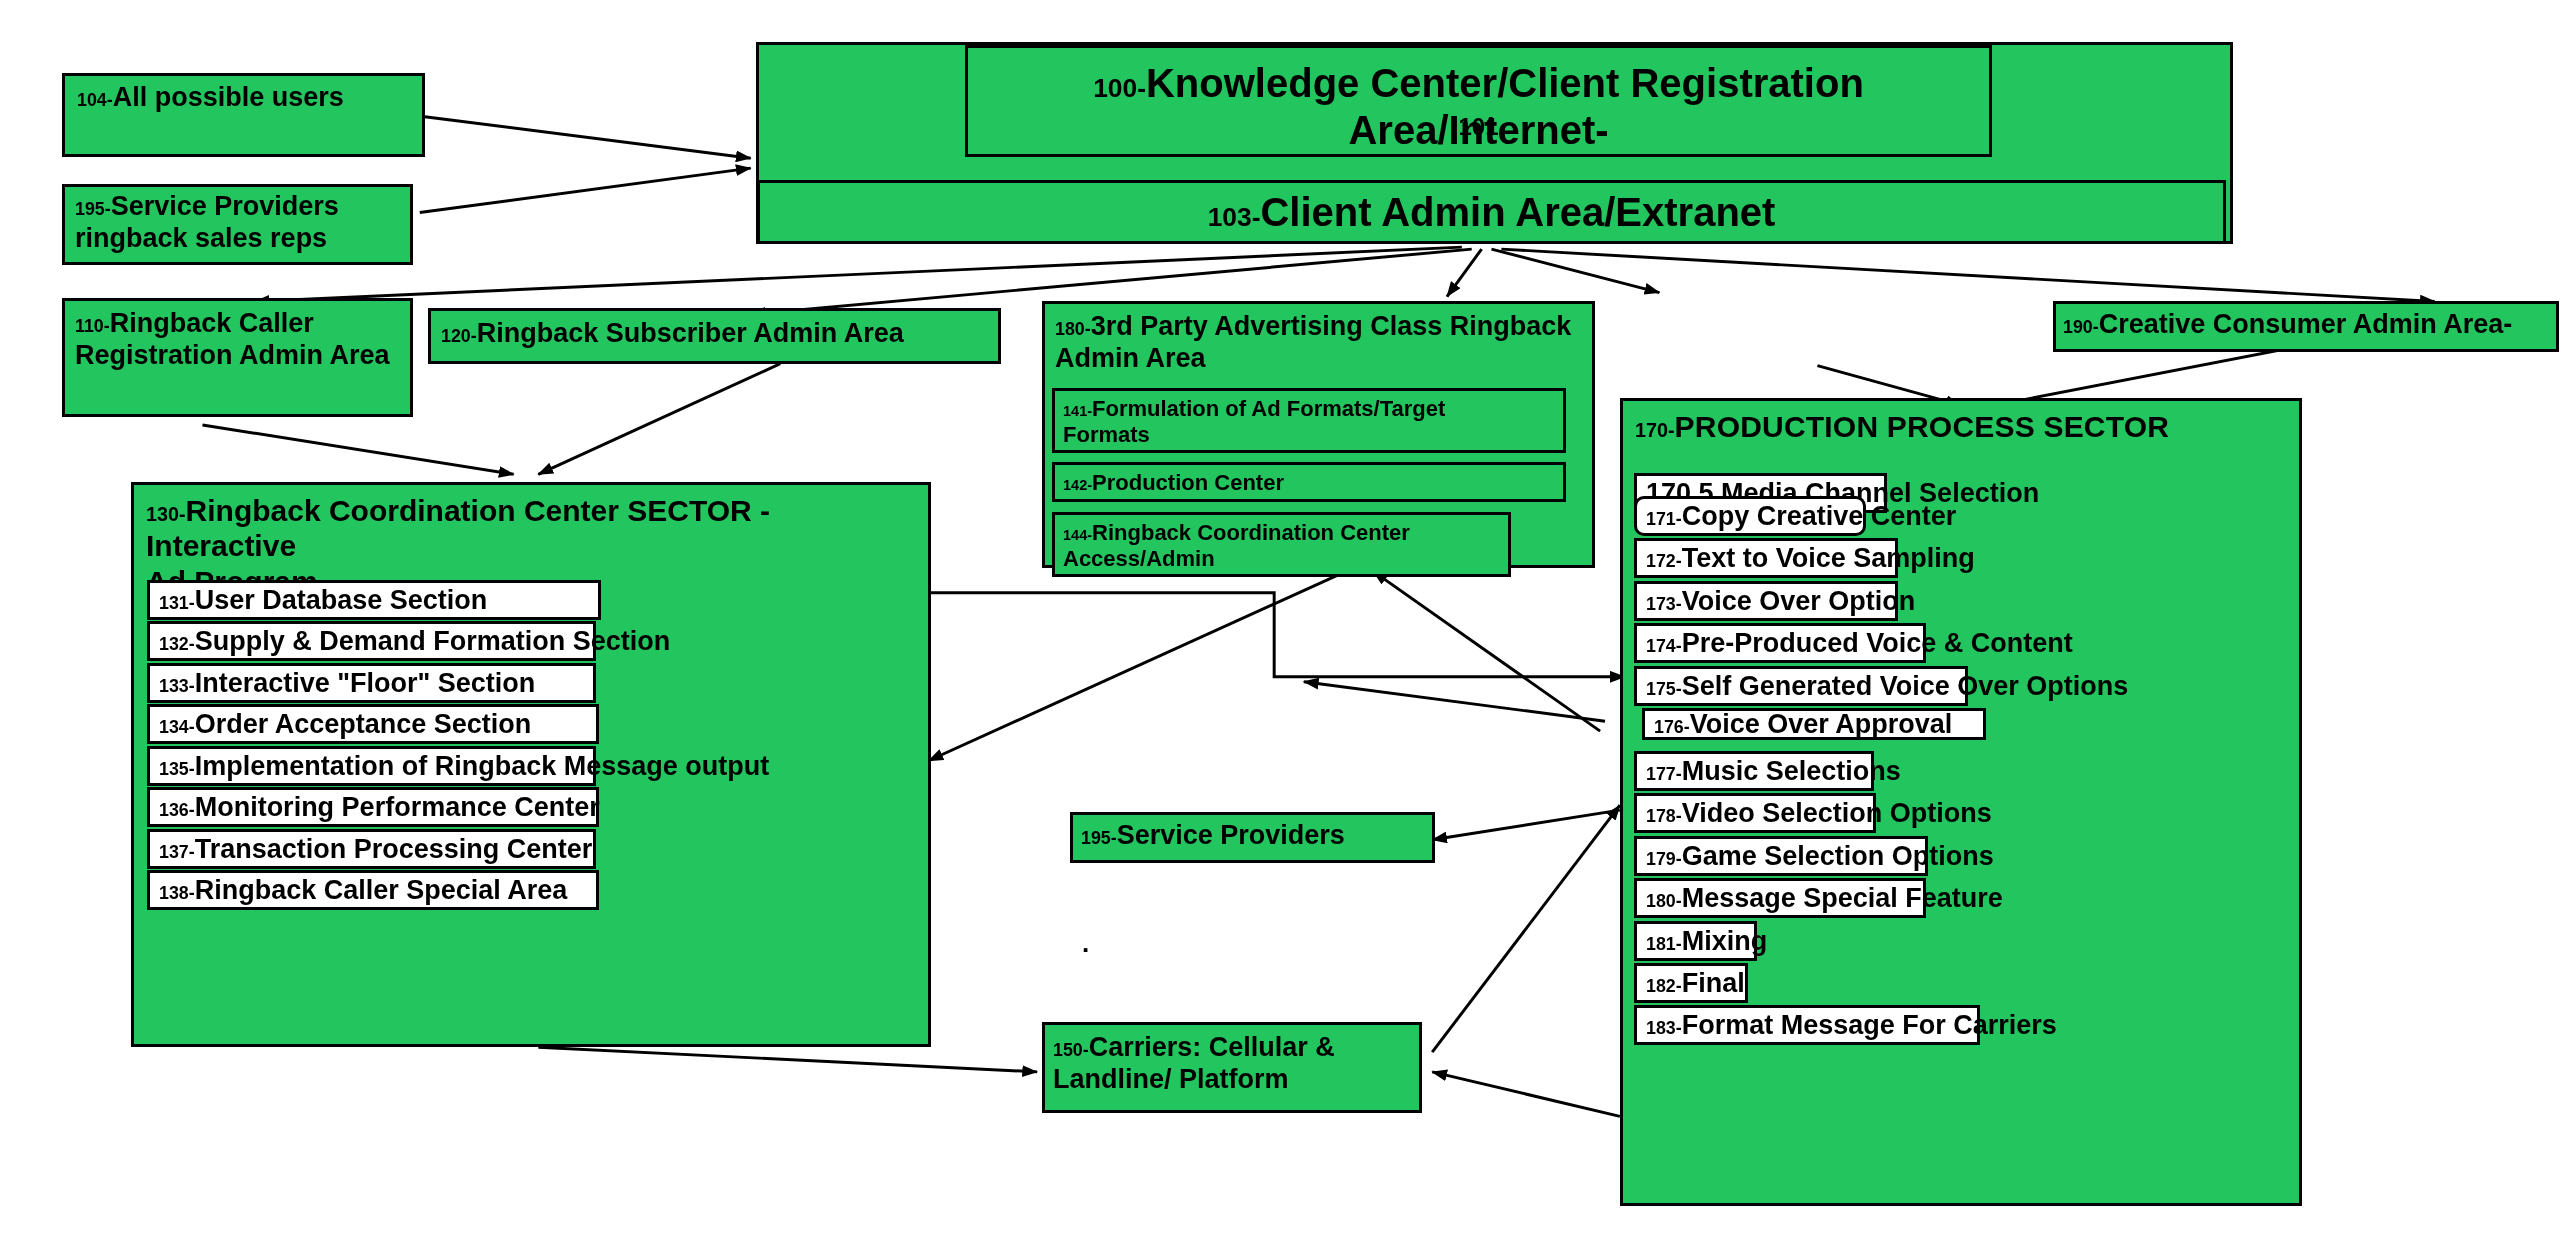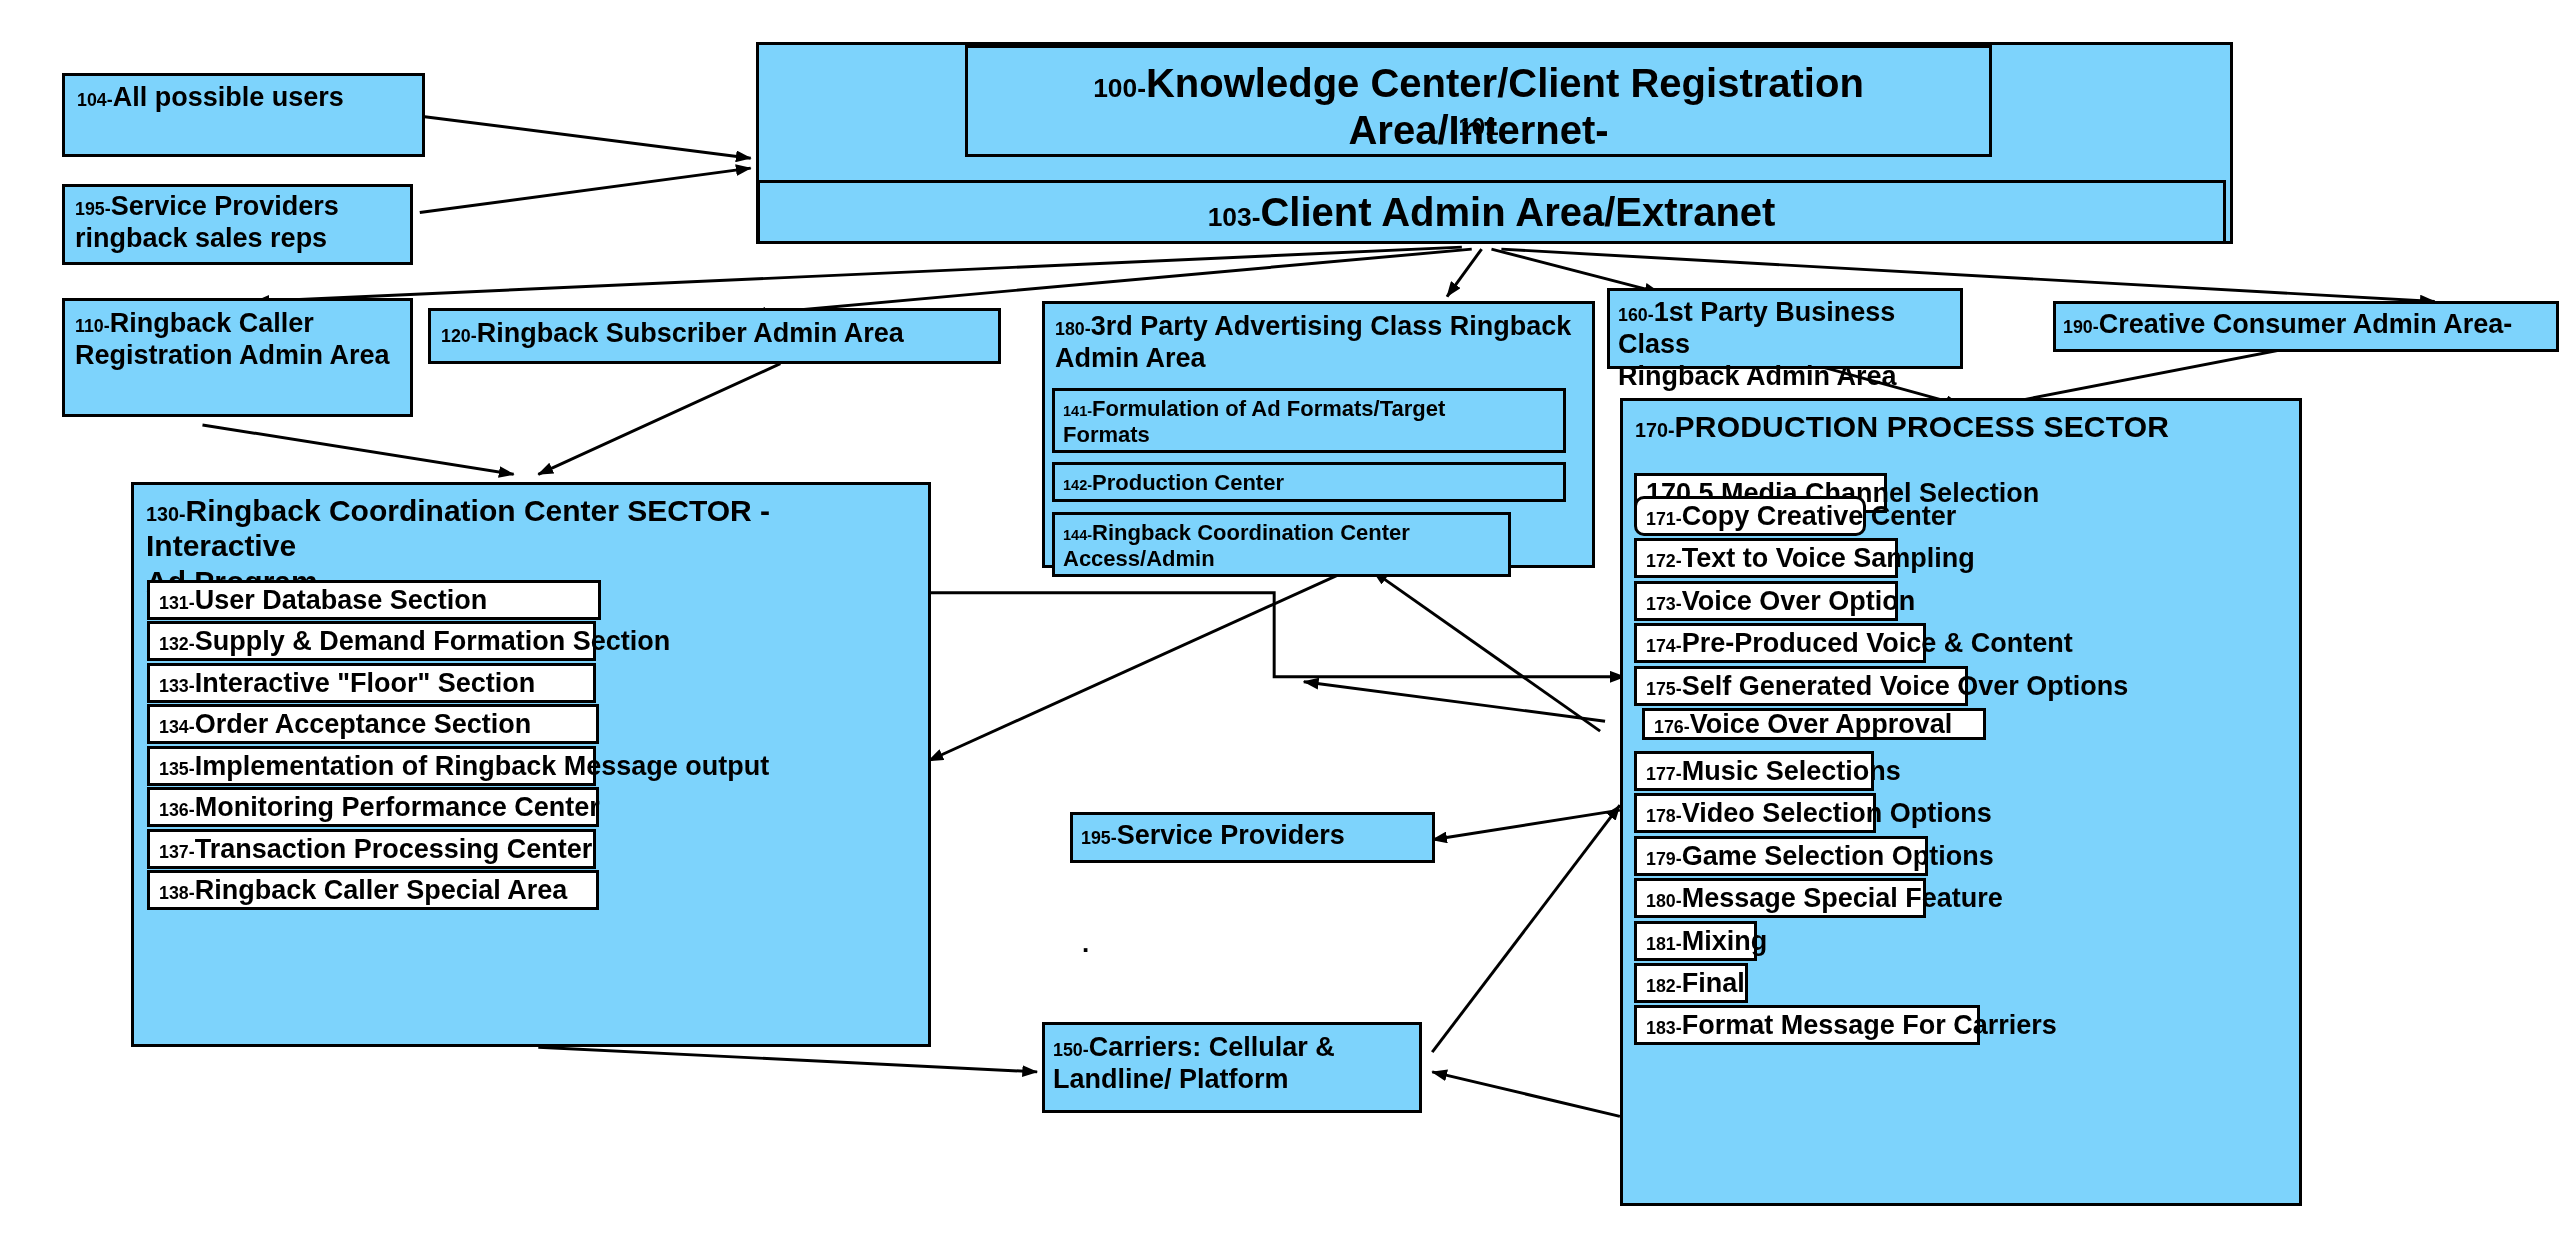--- a/index.html
+++ b/index.html
@@ -1,20 +1,20 @@
 <!DOCTYPE html>
 <html><head>
 <meta charset="utf-8">
 <title>Ringback System Diagram</title>
 <style>
   html,body{margin:0;padding:0;background:#ffffff;}
   body{font-family:"Liberation Sans",sans-serif;color:#000;}
   #stage{position:relative;width:2576px;height:1240px;background:#fff;overflow:hidden;}
   #wires{position:absolute;left:0;top:0;width:2576px;height:1240px;pointer-events:none;}
-  .box{position:absolute;border:3px solid #000;background:#7dd3fc;box-sizing:border-box;}
+  .box{position:absolute;border:3px solid #000;background:#22c55e;box-sizing:border-box;}
   .lbl{position:absolute;font-weight:bold;line-height:1.18;}
   .num{font-size:.66em;font-weight:bold;vertical-align:baseline;letter-spacing:0;}
   .pad{padding:6px 10px 4px 12px;}
   .t-xxl{font-size:40px;}
   .t-lg{font-size:30px;}
   .t-md{font-size:27px;}
   .t-sm{font-size:24px;}
   .t-xs{font-size:22px;}
   .center{text-align:center;}
   .plain{font-weight:normal;}
@@ -139,26 +139,20 @@
     </div>
   </div>
 
   <div class="box" style="left:1052px;top:512px;width:459px;height:65px;">
     <div class="lbl t-xs" style="left:8px;top:5px;width:449px;">
       <div><span class="num">144-</span><span>Ringback Coordination Center</span></div>
       <div>Access/Admin</div>
     </div>
   </div>
 
-  <div class="box" style="left:1607px;top:288px;width:356px;height:81px;">
-    <div class="lbl t-md" style="left:8px;top:6px;width:346px;">
-      <div><span class="num">160-</span><span>1st Party Business Class</span></div>
-      <div>Ringback Admin Area</div>
-    </div>
-  </div>
 
   <div class="box" style="left:2053px;top:301px;width:506px;height:51px;">
     <div class="lbl t-md" style="left:7px;top:5px;">
       <span class="num">190-</span><span>Creative Consumer Admin Area-</span>
     </div>
   </div>
 
   <div class="box" style="left:131px;top:482px;width:800px;height:565px;">
     <div class="lbl t-lg" style="left:12px;top:8px;width:780px;">
       <div><span class="num">130-</span><span>Ringback Coordination Center SECTOR - Interactive</span></div>

